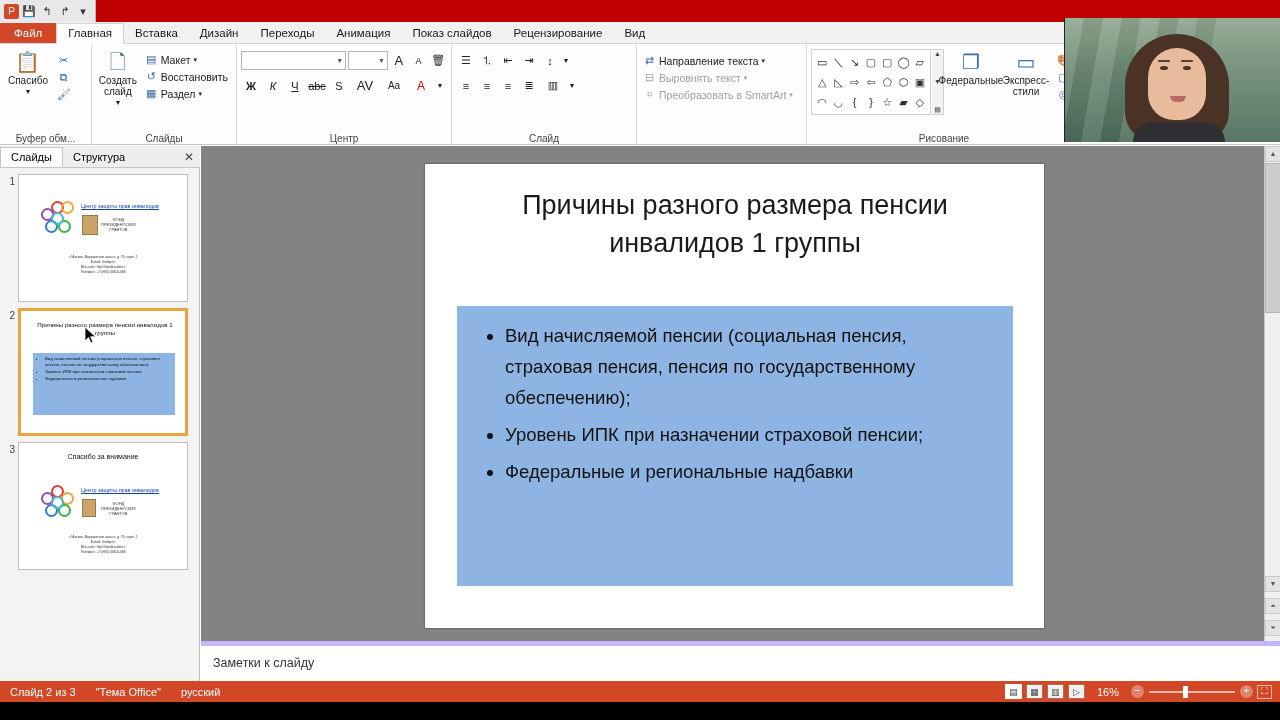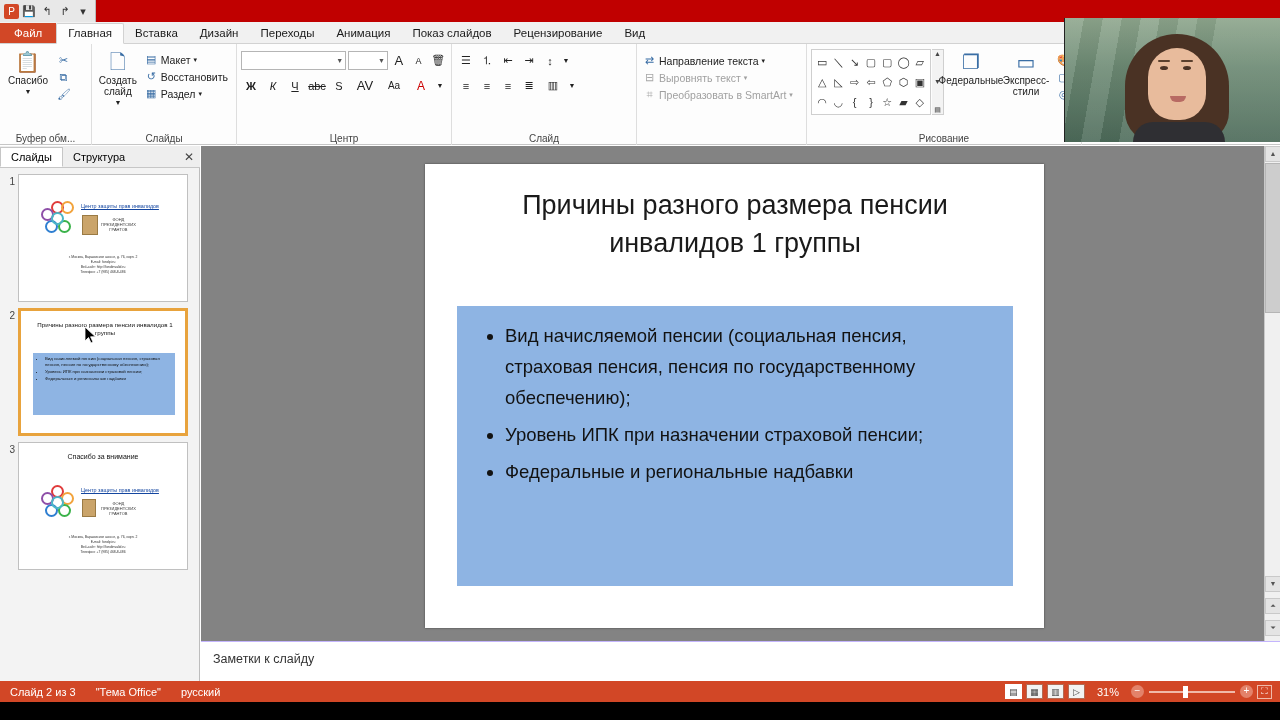--- a/index.html
+++ b/index.html
@@ -271,21 +271,21 @@
     position: absolute; top: 17px; left: 0; width: 16px; height: 150px;
     background: #cdcdcd; border: 1px solid #b5b5b5;
   }
   .vscroll .b2 { position: absolute; top: 430px; }
   .vscroll .b3 { position: absolute; top: 452px; }
   .vscroll .b4 { position: absolute; top: 474px; }
 
   
   .notes {
     position: absolute; left: 201px; top: 641px; width: 1079px; height: 40px;
-    background: #fff; border-top: 1px solid #c4b5fd;
+    background: #fff; border-top: 5px solid #c4b5fd;
     font-size: 12.5px; color: #333; padding: 10px 0 0 12px;
   }
 
   
   .statusbar {
     position: absolute; left: 0; top: 681px; width: 1280px; height: 21px;
     background: #d24726; color: #fff;
     display: flex; align-items: center; font-size: 11px;
   }
   .statusbar .seg { padding: 0 10px; white-space: nowrap; }
@@ -659,21 +659,21 @@
 
   <div class="statusbar">
     <div class="seg">Слайд 2 из 3</div>
     <div class="seg">"Тема Office"</div>
     <div class="seg">русский</div>
     <div class="right">
       <span class="viewbtn active">▤</span>
       <span class="viewbtn">▦</span>
       <span class="viewbtn">▥</span>
       <span class="viewbtn">▷</span>
-      <span class="seg" style="padding:0 8px">31%</span>
+      <span class="seg" style="padding:0 8px">16%</span>
       <div class="zoomslider">
         <span class="zoomcirc">−</span>
         <span class="zoomtrack">
             <span class="knob"></span>
           </span>
         <span class="zoomcirc">+</span>
       </div>
       <span class="fitbtn">⛶</span>
     </div>
   </div>

